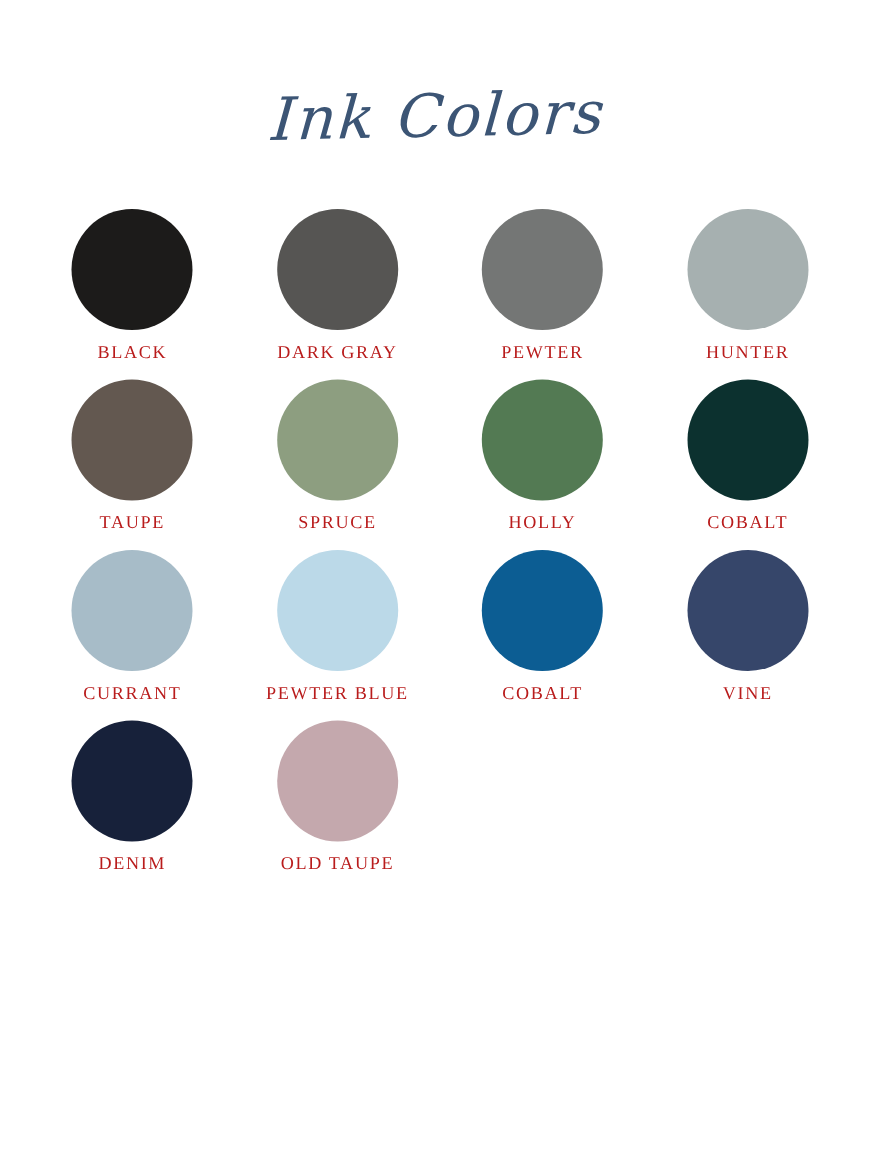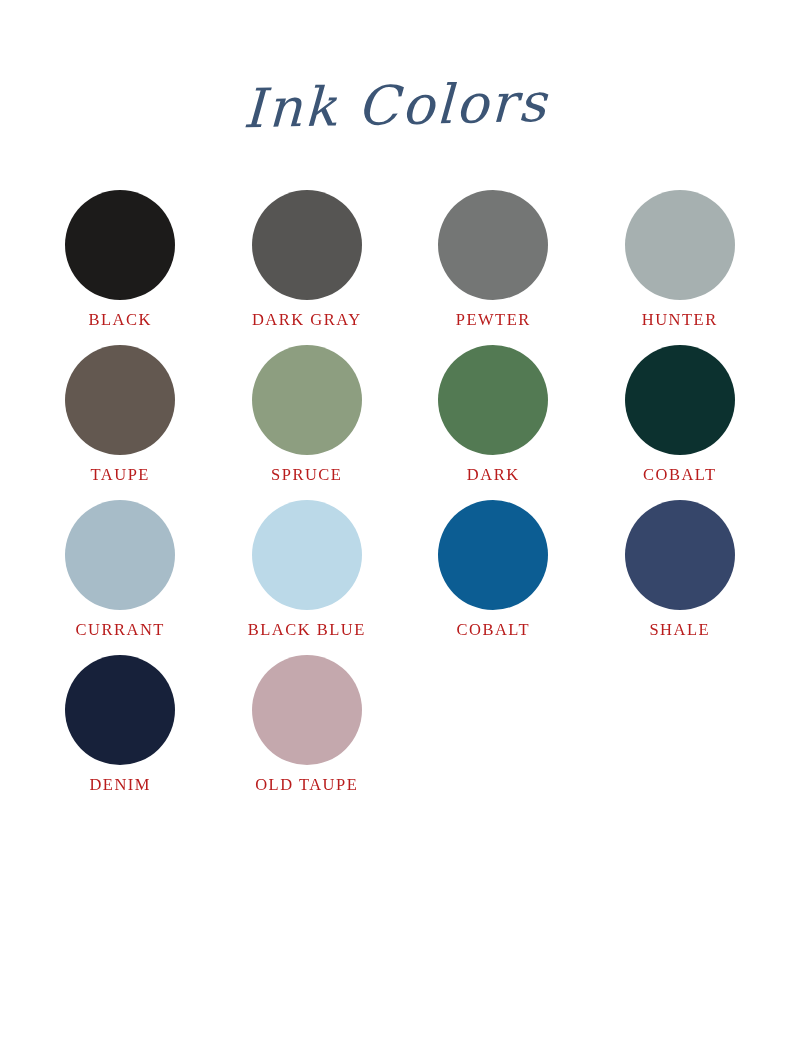--- a/index.html
+++ b/index.html
@@ -113,41 +113,41 @@
       <div class="swatch">
         <span class="dot" style="background: rgb(99, 88, 80);"></span>
         <span class="swatch-label">TAUPE</span>
       </div>
       <div class="swatch">
         <span class="dot" style="background: rgb(141, 158, 128);"></span>
         <span class="swatch-label">SPRUCE</span>
       </div>
       <div class="swatch">
         <span class="dot" style="background: rgb(83, 122, 83);"></span>
-        <span class="swatch-label">DARK</span>
+        <span class="swatch-label">HOLLY</span>
       </div>
       <div class="swatch">
         <span class="dot" style="background: rgb(12, 49, 47);"></span>
         <span class="swatch-label">COBALT</span>
       </div>
       <div class="swatch">
         <span class="dot" style="background: rgb(167, 188, 200);"></span>
         <span class="swatch-label">CURRANT</span>
       </div>
       <div class="swatch">
         <span class="dot" style="background: rgb(187, 217, 232);"></span>
-        <span class="swatch-label">BLACK BLUE</span>
+        <span class="swatch-label">PEWTER BLUE</span>
       </div>
       <div class="swatch">
         <span class="dot" style="background: rgb(12, 93, 147);"></span>
         <span class="swatch-label">COBALT</span>
       </div>
       <div class="swatch">
         <span class="dot" style="background: rgb(54, 70, 106);"></span>
-        <span class="swatch-label">SHALE</span>
+        <span class="swatch-label">VINE</span>
       </div>
       <div class="swatch">
         <span class="dot" style="background: rgb(23, 33, 58);"></span>
         <span class="swatch-label">DENIM</span>
       </div>
       <div class="swatch">
         <span class="dot" style="background: rgb(196, 168, 173);"></span>
         <span class="swatch-label">OLD TAUPE</span>
       </div>
     </div>

